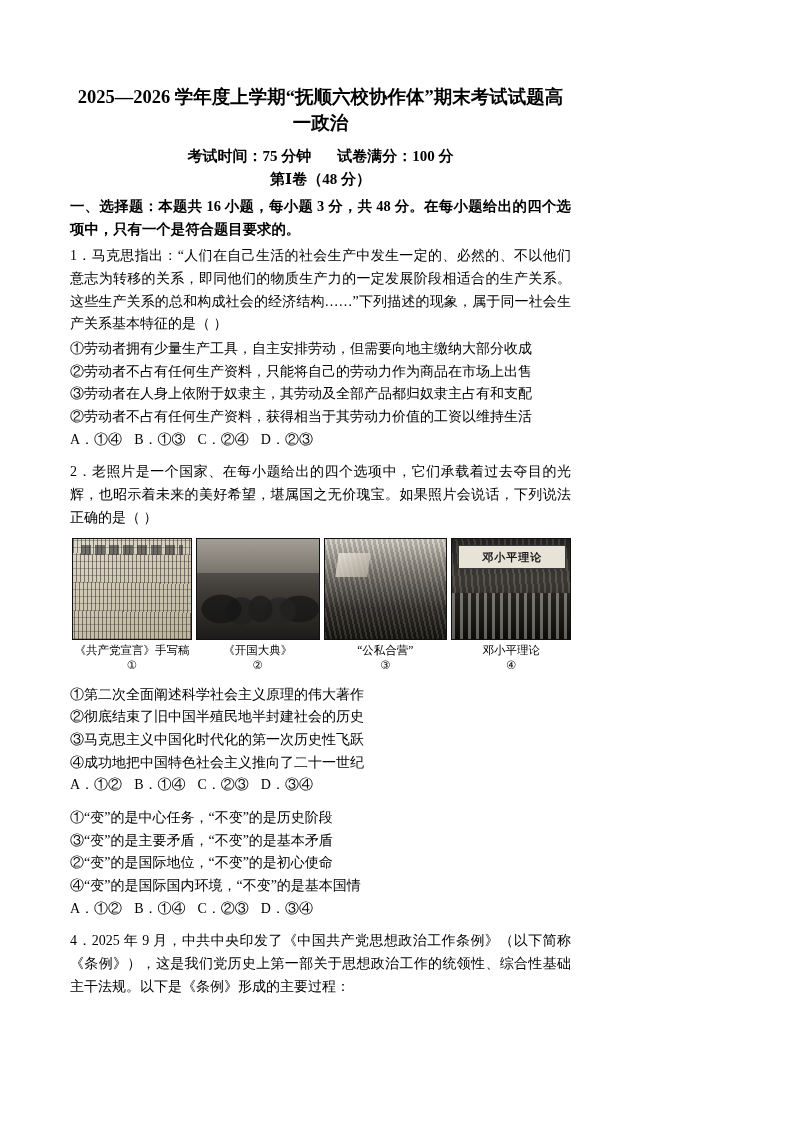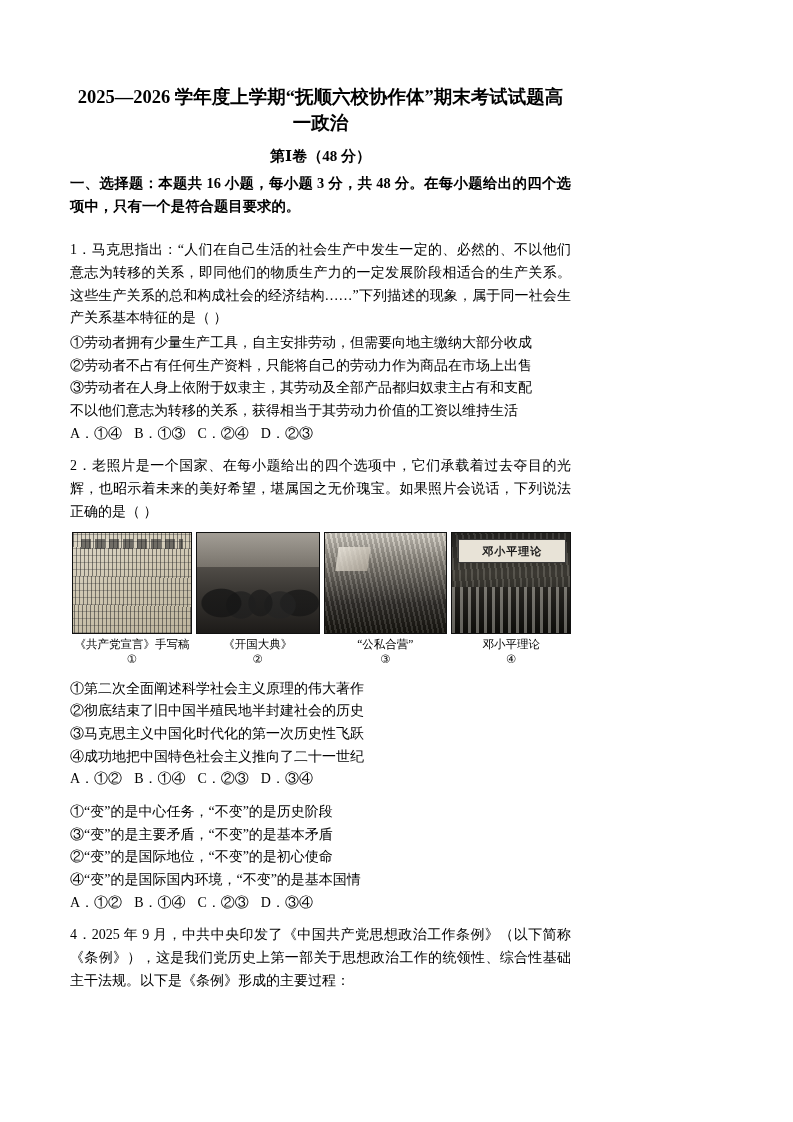--- a/index.html
+++ b/index.html
@@ -42,21 +42,21 @@
   .section-head {
     text-align: center;
     font-size: 15px;
     font-weight: bold;
     margin: 4px 0 6px 0;
   }
   .part-intro {
     font-size: 14.4px;
     line-height: 1.62;
     text-align: justify;
-    margin: 0 0 21px 0;
+    margin: 0 0 4px 0;
   }
   .part-intro b { font-weight: bold; }
   .q {
     font-size: 14px;
     line-height: 1.62;
     text-align: justify;
     margin: 0 0 2px 0;
   }
   .q-line {
     font-size: 14px;
@@ -180,34 +180,37 @@
   .cap.c4 { width: 120px; }
   .cap .num { display: block; font-size: 11.5px; }
 </style>
 </head>
 <body>
 
 <div class="page">
 
   <h1 class="doc-title">2025—2026 学年度上学期“抚顺六校协作体”期末考试试题高一政治</h1>
 
+  <div class="exam-meta">
+    <span>考试时间：75 分钟</span><span class="gap"></span><span>试卷满分：100 分</span>
+  </div>
 
   <div class="section-head">第Ⅰ卷（48 分）</div>
 
   <div class="part-intro">
     <b>一、选择题：本题共 16 小题，每小题 3 分，共 48 分。在每小题给出的四个选项中，只有一个是符合题目要求的。</b>
   </div>
 
   <div class="q">
     <span>1．</span><span>马克思指出：“人们在自己生活的社会生产中发生一定的、必然的、不以他们意志为转移的关系，即同他们的物质生产力的一定发展阶段相适合的生产关系。这些生产关系的总和构成社会的经济结构……”下列描述的现象，属于同一社会生产关系基本特征的是（    ）</span>
   </div>
   <div class="q-line">①劳动者拥有少量生产工具，自主安排劳动，但需要向地主缴纳大部分收成</div>
   <div class="q-line">②劳动者不占有任何生产资料，只能将自己的劳动力作为商品在市场上出售</div>
   <div class="q-line">③劳动者在人身上依附于奴隶主，其劳动及全部产品都归奴隶主占有和支配</div>
-  <div class="q-line">不以他们意志为转移的关系，获得相当于其劳动力价值的工资以维持生活</div>
+  <div class="q-line">②劳动者不占有任何生产资料，获得相当于其劳动力价值的工资以维持生活</div>
   <div class="opts">
     <span>A．①④</span><span class="sp"></span><span>B．①③</span><span class="sp"></span><span>C．②④</span><span class="sp"></span><span>D．②③</span>
   </div>
 
   <div class="q">
     <span>2．</span><span>老照片是一个国家、在每小题给出的四个选项中，它们承载着过去夺目的光辉，也昭示着未来的美好希望，堪属国之无价瑰宝。如果照片会说话，下列说法正确的是（    ）</span>
   </div>
 
   <div class="photo-block">
     <div class="photo-row">

